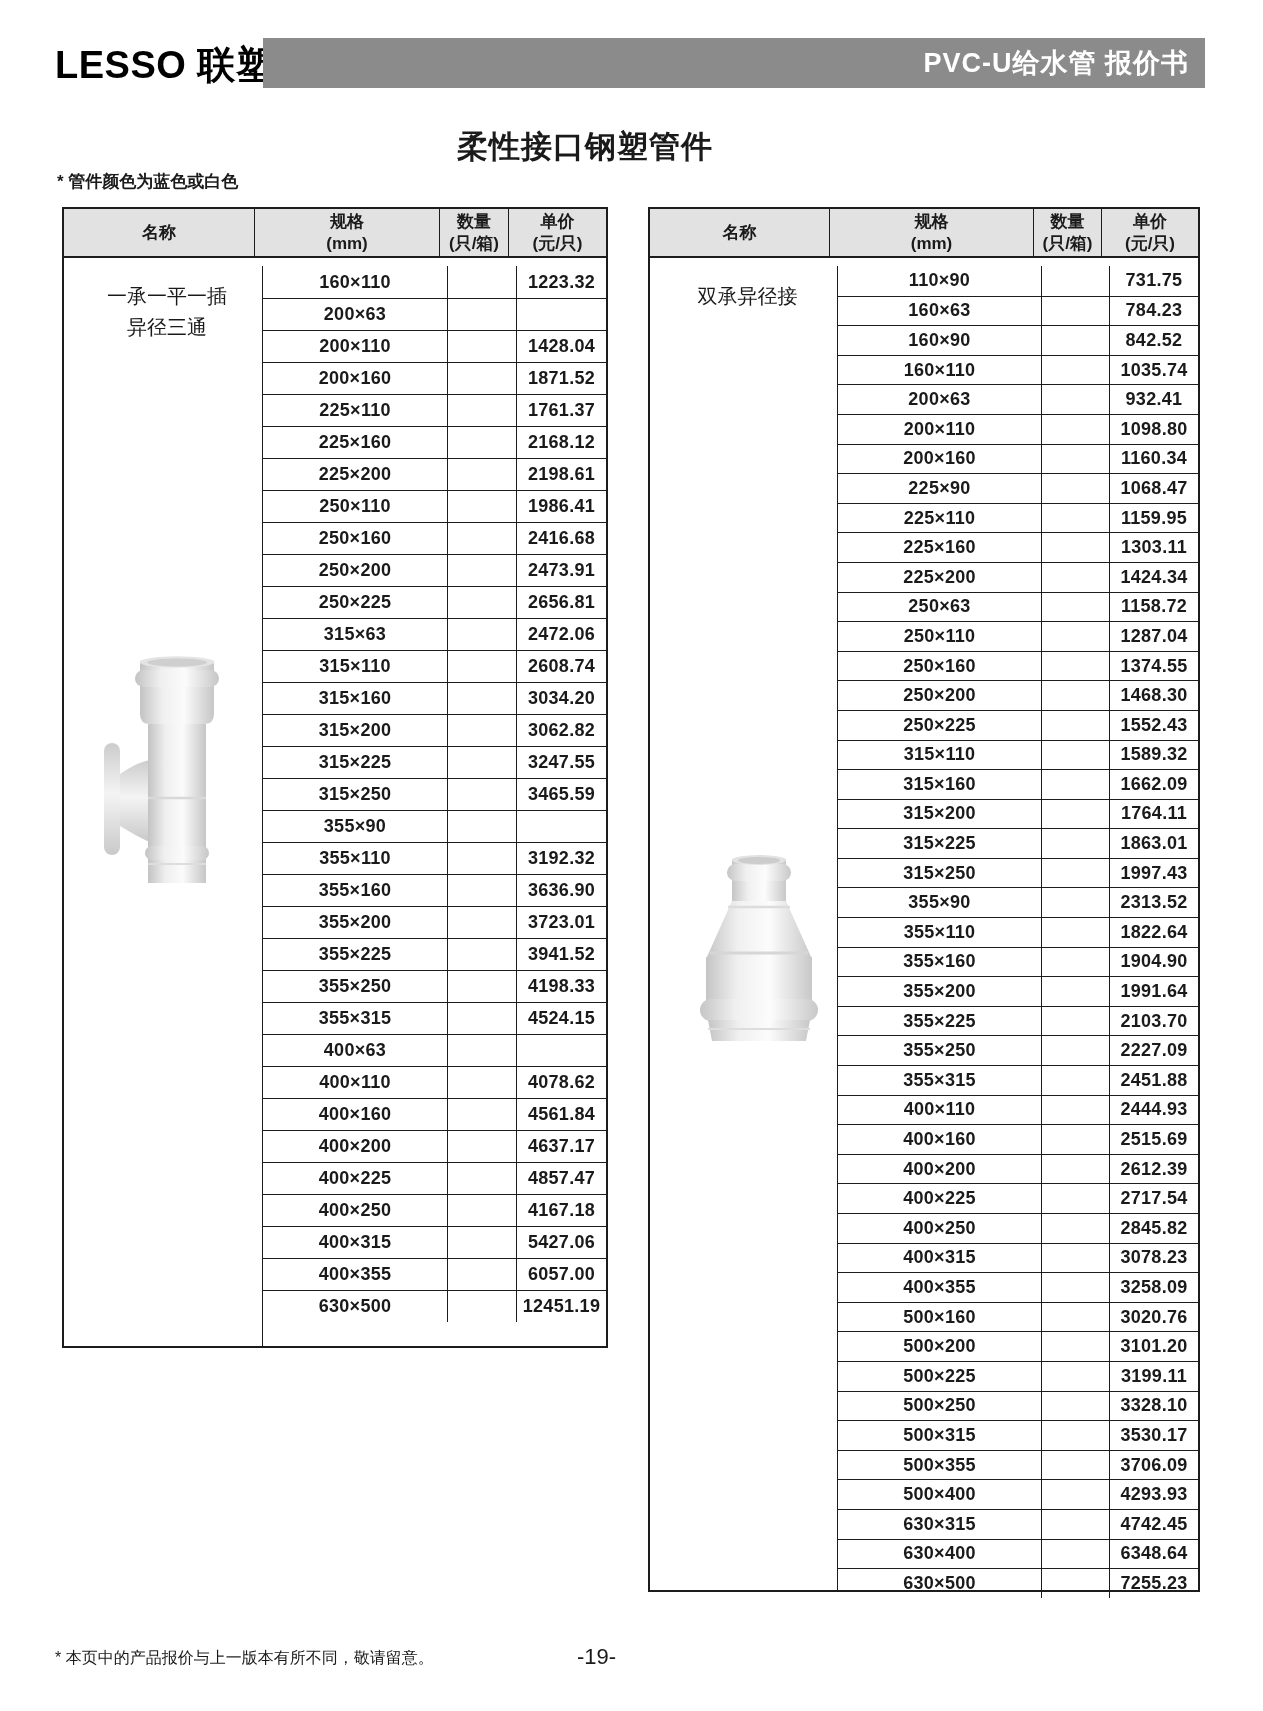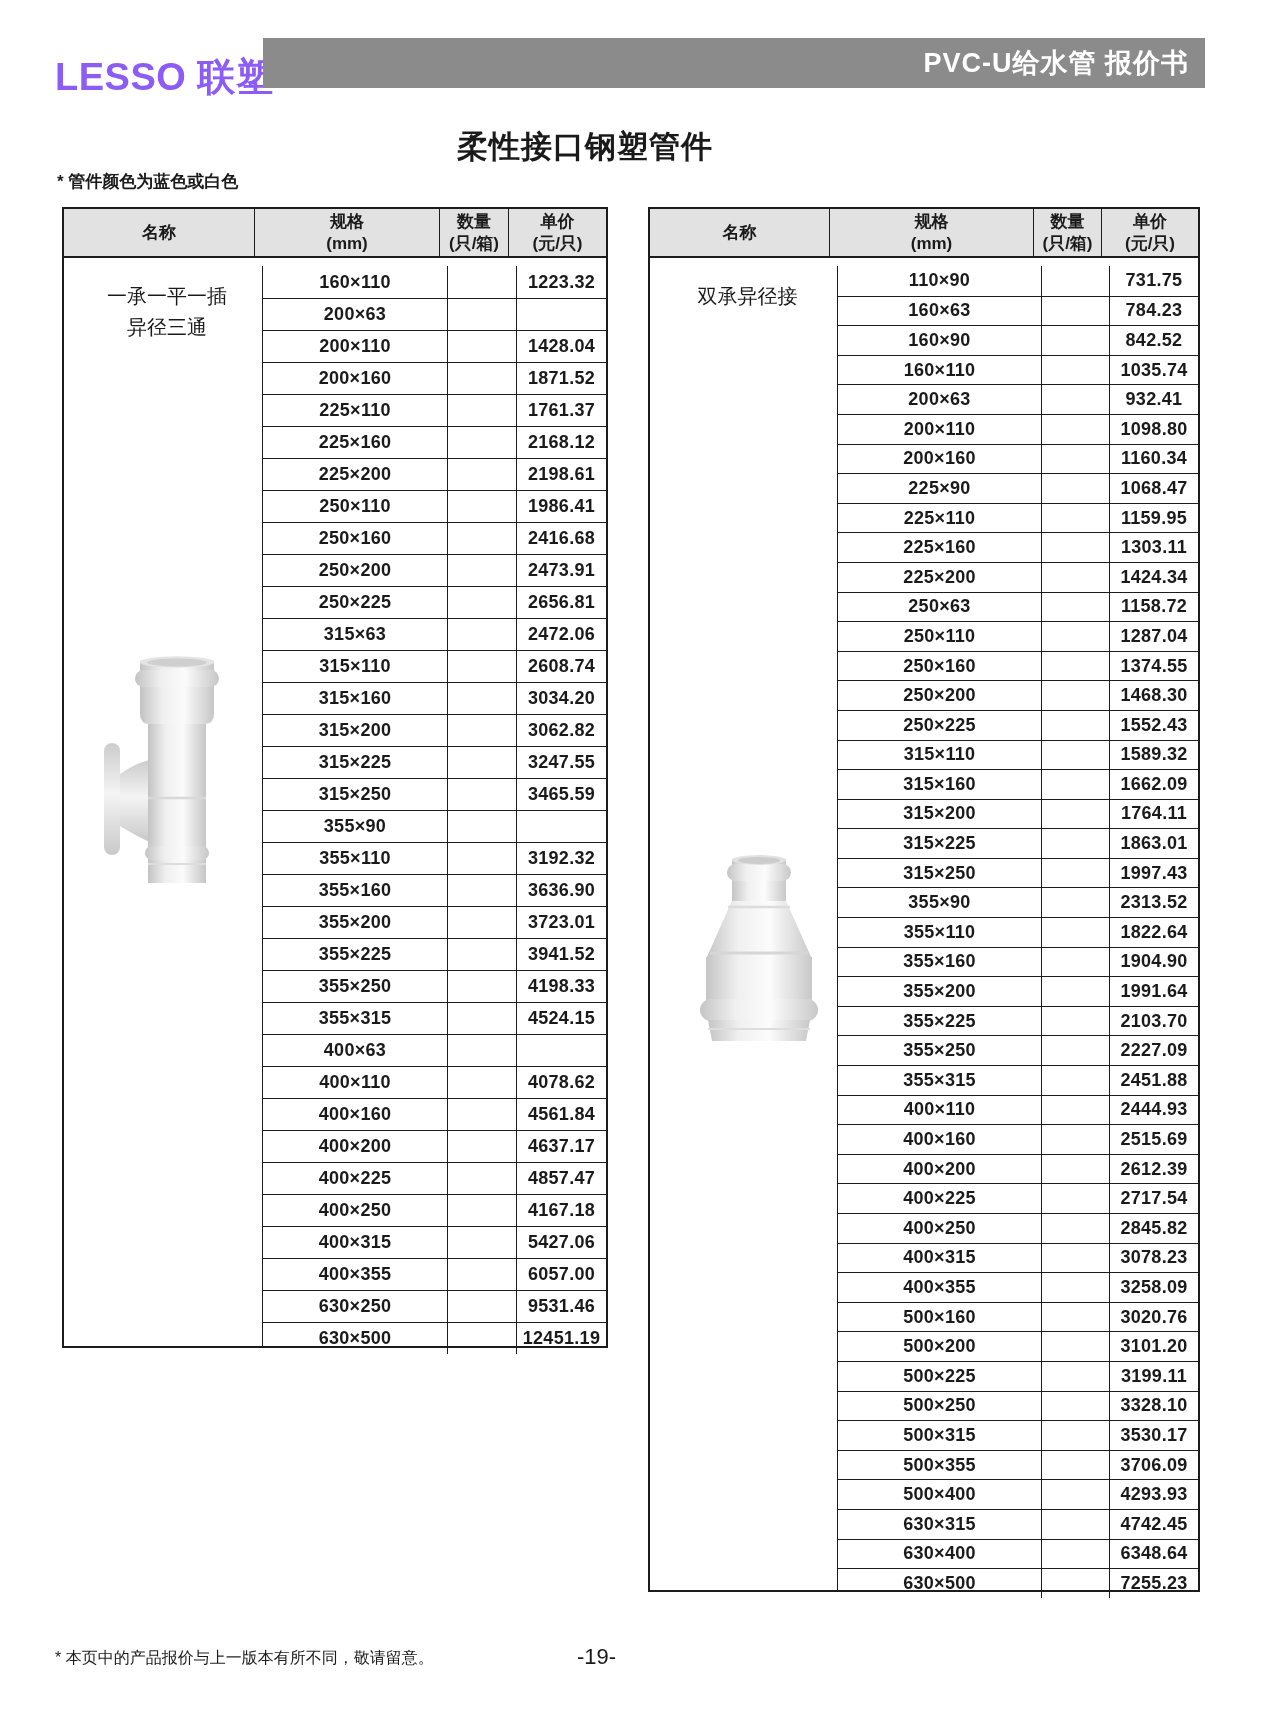--- a/index.html
+++ b/index.html
@@ -3,21 +3,21 @@
 <meta charset="utf-8">
 <style>
   html,body{margin:0;padding:0;background:#ffffff;}
   .page{
     position:relative;width:1263px;height:1711px;background:#ffffff;
     font-family:"Liberation Sans","DejaVu Sans",sans-serif;color:#1a1a1a;overflow:hidden;
   }
   
   .logo{
     position:absolute;left:55px;top:40px;font-size:38px;font-weight:900;
-    letter-spacing:0.5px;color:#8b5cf6;white-space:nowrap;margin-top:12px;
+    letter-spacing:0.5px;color:#000000;white-space:nowrap;
   }
   .banner{
     position:absolute;left:263px;top:38px;width:942px;height:50px;background:#8b8b8b;
     display:flex;align-items:center;justify-content:flex-end;padding-right:16px;
     box-sizing:border-box;
   }
   .banner span{color:#ffffff;font-size:27px;font-weight:700;letter-spacing:1px;}
   .title{
     position:absolute;left:585px;top:126px;transform:translateX(-50%);
     font-size:31px;font-weight:700;letter-spacing:1px;white-space:nowrap;
@@ -289,25 +289,20 @@
             <div class="cell spec">400×315</div>
             <div class="cell qty"></div>
             <div class="cell price">5427.06</div>
           </div>
           <div class="trow">
             <div class="cell spec">400×355</div>
             <div class="cell qty"></div>
             <div class="cell price">6057.00</div>
           </div>
           <div class="trow">
-            <div class="cell spec">630×250</div>
-            <div class="cell qty"></div>
-            <div class="cell price">9531.46</div>
-          </div>
-          <div class="trow">
             <div class="cell spec">630×500</div>
             <div class="cell qty"></div>
             <div class="cell price">12451.19</div>
           </div>
         </div>
     </div>
   </div>
 
   <div class="ptable right">
     <div class="thead">

